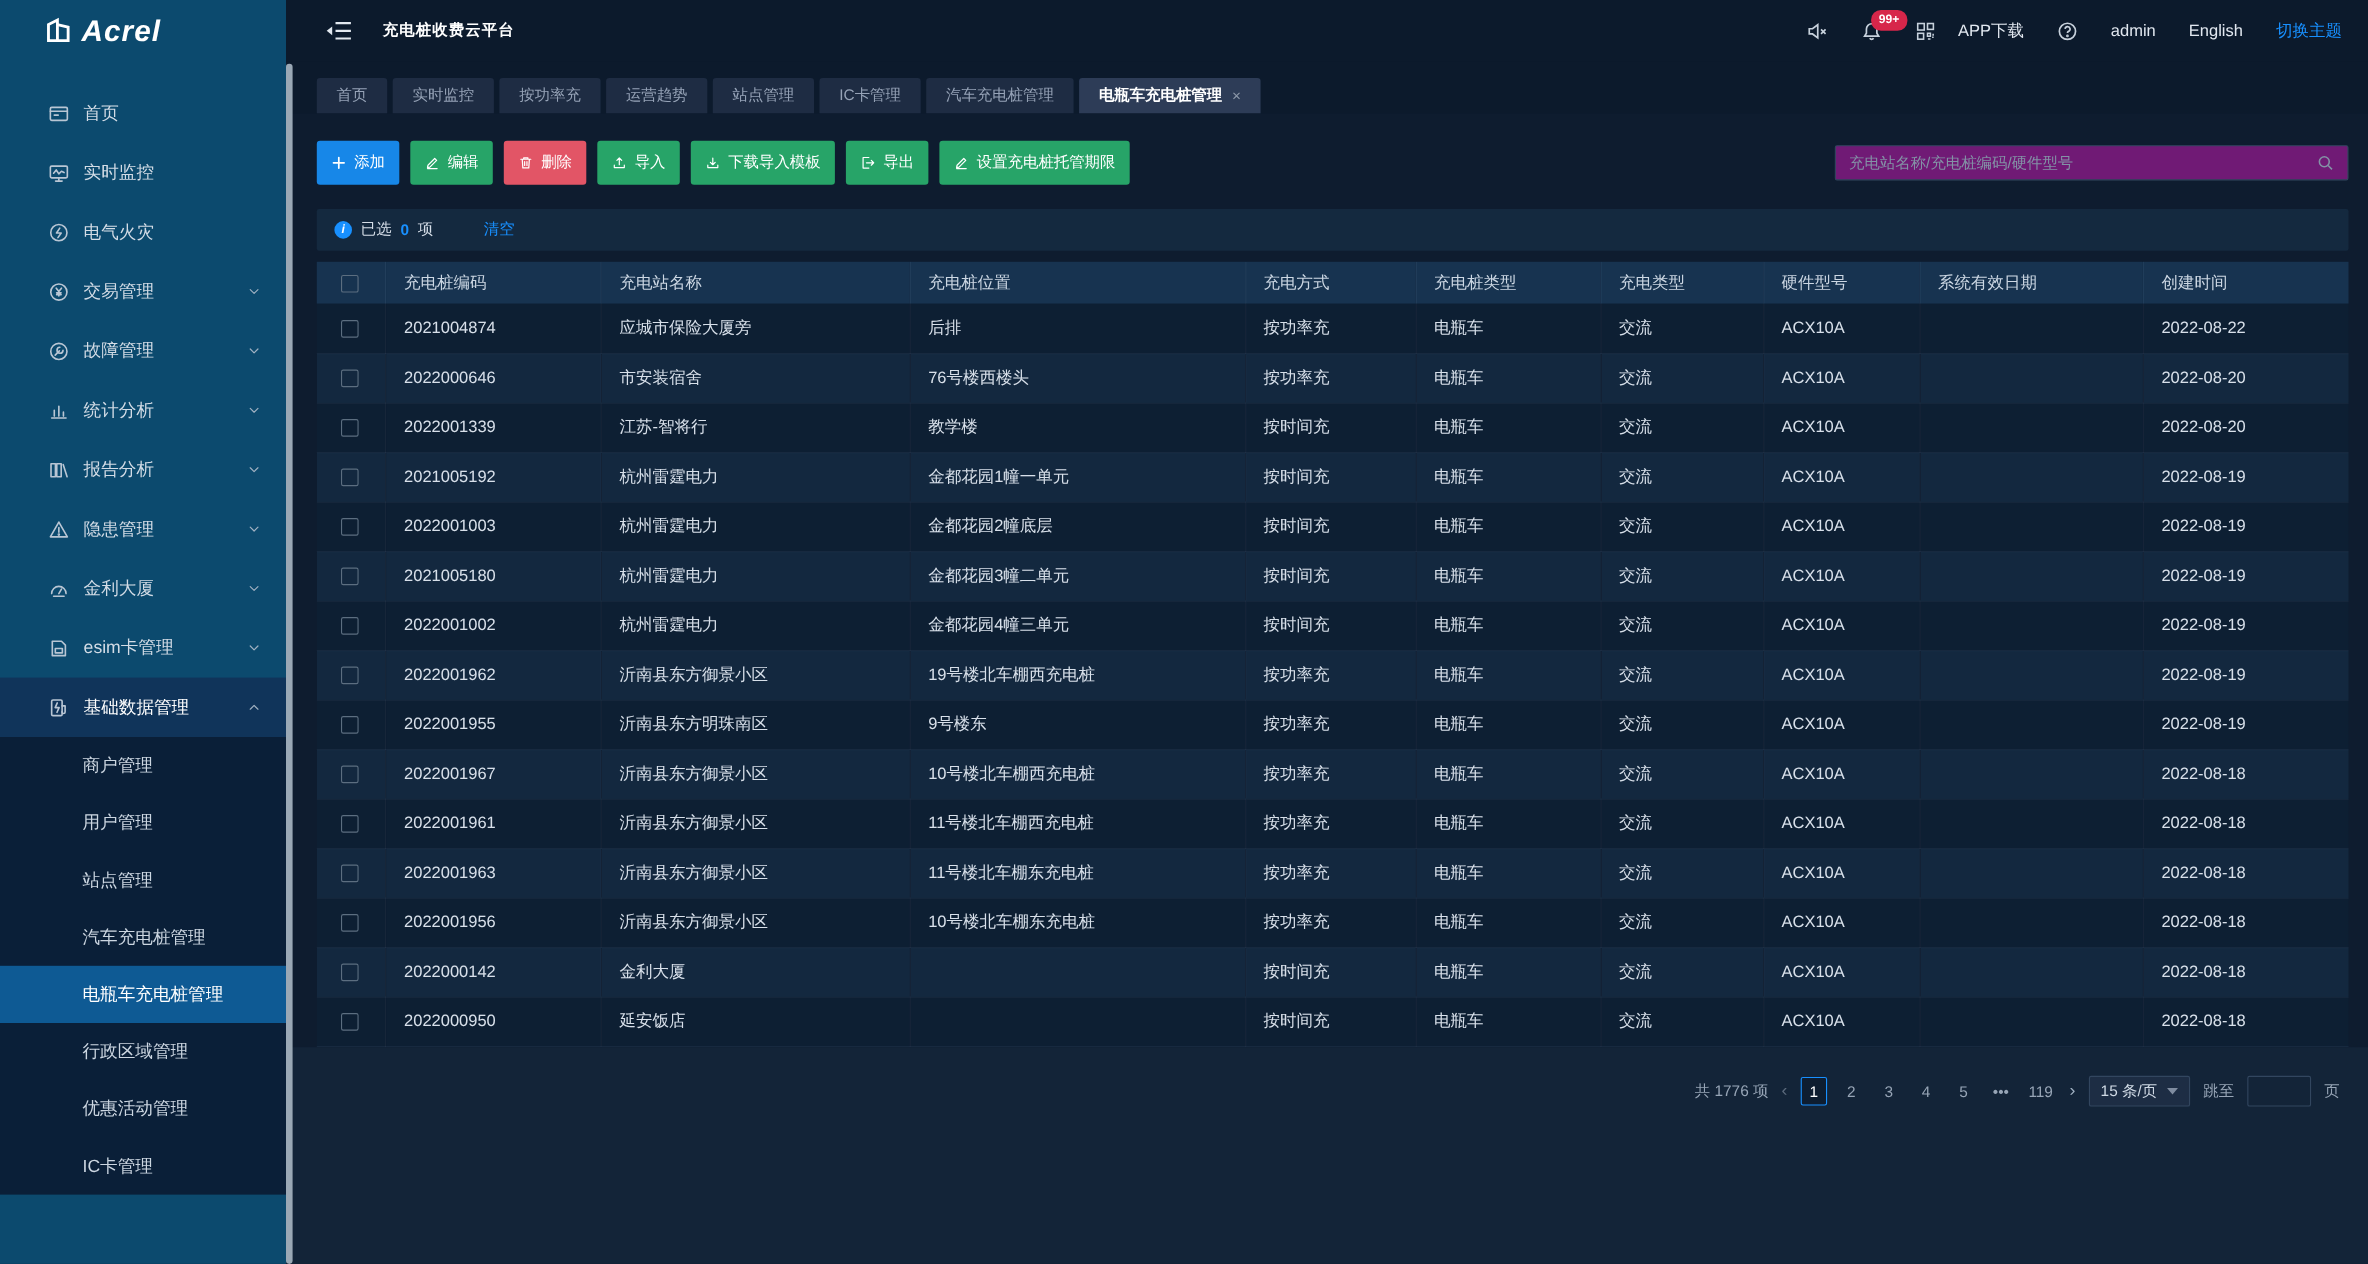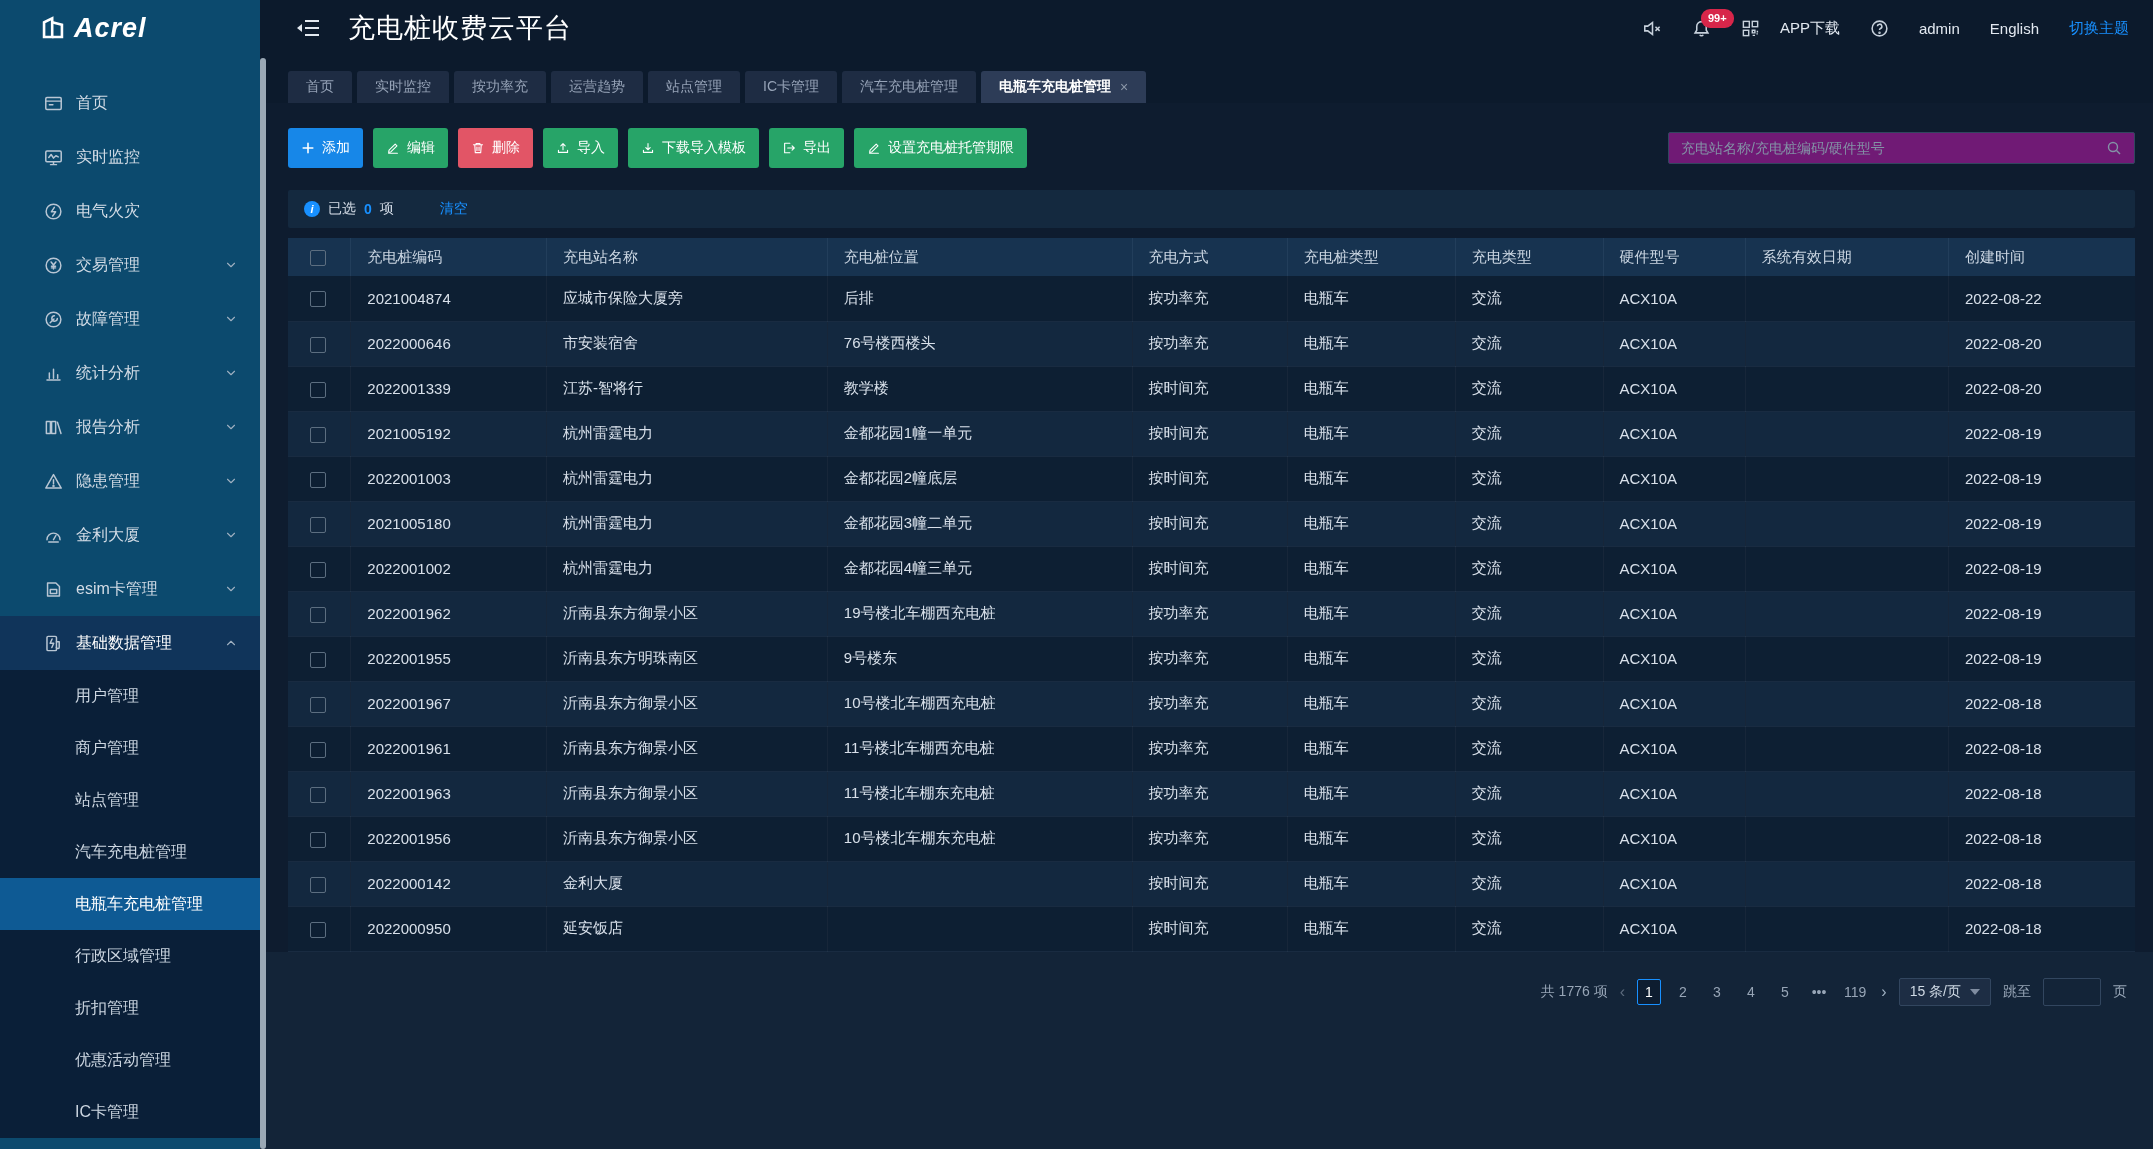--- a/index.html
+++ b/index.html
@@ -21,21 +21,21 @@
   .submenu { background:#0a1f38; }
   .submenu-item { height:52px; display:flex; align-items:center; padding-left:75px; font-size:16px; color:#ccd6e1; cursor:pointer; }
   .submenu-item.active { background:#0e5a94; color:#fff; }
   .side-scrollbar { position:absolute; right:-6px; top:58px; bottom:0; width:6px; background:#9aa8b5; border-radius:3px; z-index:5; }
 
   
   .main { flex:1; display:flex; flex-direction:column; background:#0e1c2f; min-width:0; }
   .topbar { height:56px; flex:none; background:#0c1a2c; display:flex; align-items:center; padding:0 24px 0 36px; }
   .collapse-btn { width:24px; height:22px; color:#e3e9f0; cursor:pointer; }
   .collapse-btn svg { width:24px; height:22px; display:block; }
-  .app-title { color:#fff; font-size:27px; font-weight:400; margin-left:28px; letter-spacing:1px; }
+  .app-title { color:#fff; font-size:14px; font-weight:700; margin-left:28px; letter-spacing:1px; }
   .topbar-right { margin-left:auto; display:flex; align-items:center; gap:30px; font-size:15px; color:#e2e8f0; }
   .tico { width:19px; height:19px; color:#c7d1dc; cursor:pointer; }
   .tico svg { width:19px; height:19px; display:block; }
   .bell-wrap { position:relative; cursor:pointer; }
   .badge { position:absolute; top:-10px; left:9px; background:#d7264a; color:#fff; font-size:11px; line-height:1; padding:4px 7px; border-radius:9px; font-weight:700; }
   .appdl { display:flex; align-items:center; gap:20px; cursor:pointer; }
   .theme-link { color:#1890ff; cursor:pointer; }
 
   
   .tabstrip { height:47px; flex:none; background:#0c1a2c; display:flex; align-items:flex-end; padding:0 28px; gap:5px; }
@@ -233,27 +233,26 @@
           </svg>
         </span>
         <span>基础数据管理</span>
         <span class="chev">
           <svg viewBox="0 0 16 16" fill="none" stroke="currentColor" stroke-width="1.25" stroke-linecap="round" stroke-linejoin="round">
             <path d="M4 10l4-4 4 4"></path>
           </svg>
         </span>
       </div>
       <div class="submenu">
+        <div class="submenu-item">商户管理</div>
         <div class="submenu-item">用户管理</div>
-        <div class="submenu-item">商户管理</div>
         <div class="submenu-item">站点管理</div>
         <div class="submenu-item">汽车充电桩管理</div>
         <div class="submenu-item active">电瓶车充电桩管理</div>
         <div class="submenu-item">行政区域管理</div>
-        <div class="submenu-item">折扣管理</div>
         <div class="submenu-item">优惠活动管理</div>
         <div class="submenu-item">IC卡管理</div>
       </div>
     </nav>
   <div class="side-scrollbar"></div>
 </aside>
 
 <div class="main">
 
   <header class="topbar">

